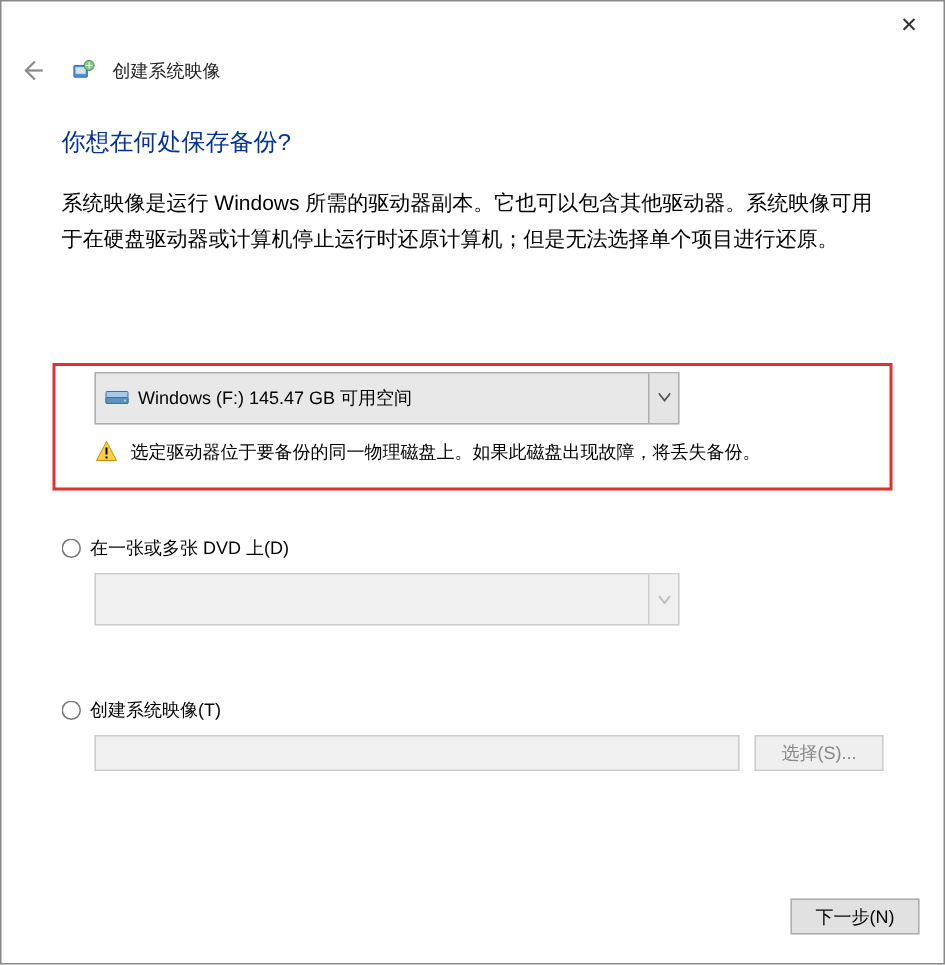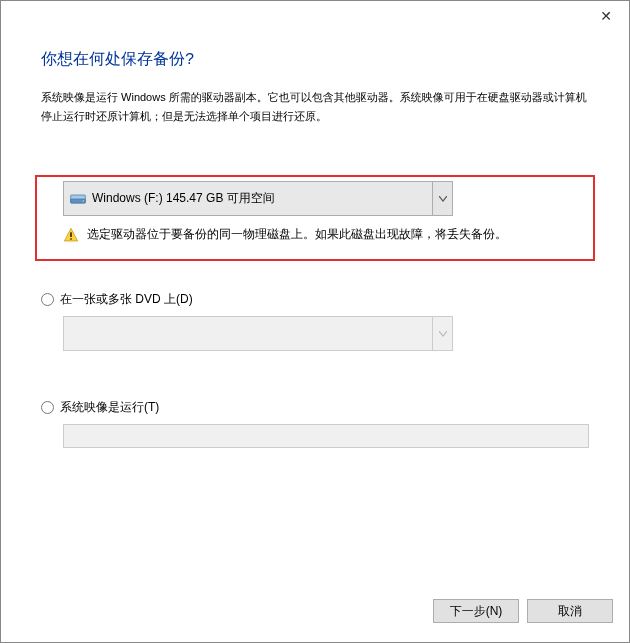--- a/index.html
+++ b/index.html
@@ -61,24 +61,24 @@
   .content {
     padding: 18px 40px 0 40px;
   }
   .heading {
     color: #003399;
     font-size: 16px;
     margin-bottom: 18px;
     font-family: Liberation Mono, monospace;
   }
   .description {
-    font-size: 11px;
+    font-size: 14px;
     color: #000;
     line-height: 1.7;
-    margin-bottom: 56px;
+    margin-bottom: 76px;
   }
   .option-group {
     margin-bottom: 30px;
     position: relative;
   }
   .highlight {
     position: absolute;
     left: -6px;
     right: -6px;
     top: -6px;
@@ -204,20 +204,35 @@
 <body>
 
 <div class="window">
 
   <div class="titlebar">
     <div class="close-btn">
       <span>✕</span>
     </div>
   </div>
 
+  <div class="header-row">
+    <div class="back-arrow">
+      <svg width="18" height="18" viewBox="0 0 24 24">
+        <path d="M15 4 L7 12 L15 20" stroke="#8a8a8a" stroke-width="2" fill="none"></path>
+        <path d="M7 12 L22 12" stroke="#8a8a8a" stroke-width="2"></path>
+      </svg>
+    </div>
+    <svg class="app-icon" viewBox="0 0 32 32">
+      <rect x="4" y="10" width="16" height="14" rx="1" fill="#4a90d9" stroke="#2a60a0"></rect>
+      <rect x="6" y="12" width="12" height="8" fill="#cde4f7"></rect>
+      <circle cx="22" cy="10" r="6" fill="#7fc97f" stroke="#3a803a"></circle>
+      <path d="M22 6 v8 M18 10 h8" stroke="#fff" stroke-width="1.2"></path>
+    </svg>
+    <span class="wizard-title">创建系统映像</span>
+  </div>
 
   <div class="content">
     <div class="heading">你想在何处保存备份?</div>
     <div class="description">系统映像是运行 Windows 所需的驱动器副本。它也可以包含其他驱动器。系统映像可用于在硬盘驱动器或计算机停止运行时还原计算机；但是无法选择单个项目进行还原。</div>
 
     <div class="option-group" style="padding-bottom:8px;">
       <div class="highlight"></div>
       <div class="combo">
         <svg class="drive-icon" viewBox="0 0 24 18">
           <rect x="1" y="3" width="22" height="12" rx="1" fill="#a8c8e8" stroke="#4070a0"></rect>
@@ -252,29 +267,29 @@
           <svg width="8" height="6" viewBox="0 0 8 6">
             <path d="M0 0 L4 5 L8 0" stroke="#bbb" fill="none" stroke-width="1.2"></path>
           </svg>
         </div>
       </div>
     </div>
 
     <div class="option-group" style="margin-top:48px;">
       <div class="radio-row">
         <input type="radio" style="">
-        <span class="radio-label">系统映像是运行(T)</span>
+        <span class="radio-label">创建系统映像(T)</span>
       </div>
       <div class="net-row">
         <div class="net-input"></div>
+        <div class="browse-btn">
+          <span>选择(S)...</span>
+        </div>
       </div>
     </div>
   </div>
 
   <div class="footer">
     <div class="btn">
       <span>下一步(N)</span>
     </div>
-    <div class="btn">
-      <span>取消</span>
-    </div>
   </div>
 </div>
 
 </body></html>

